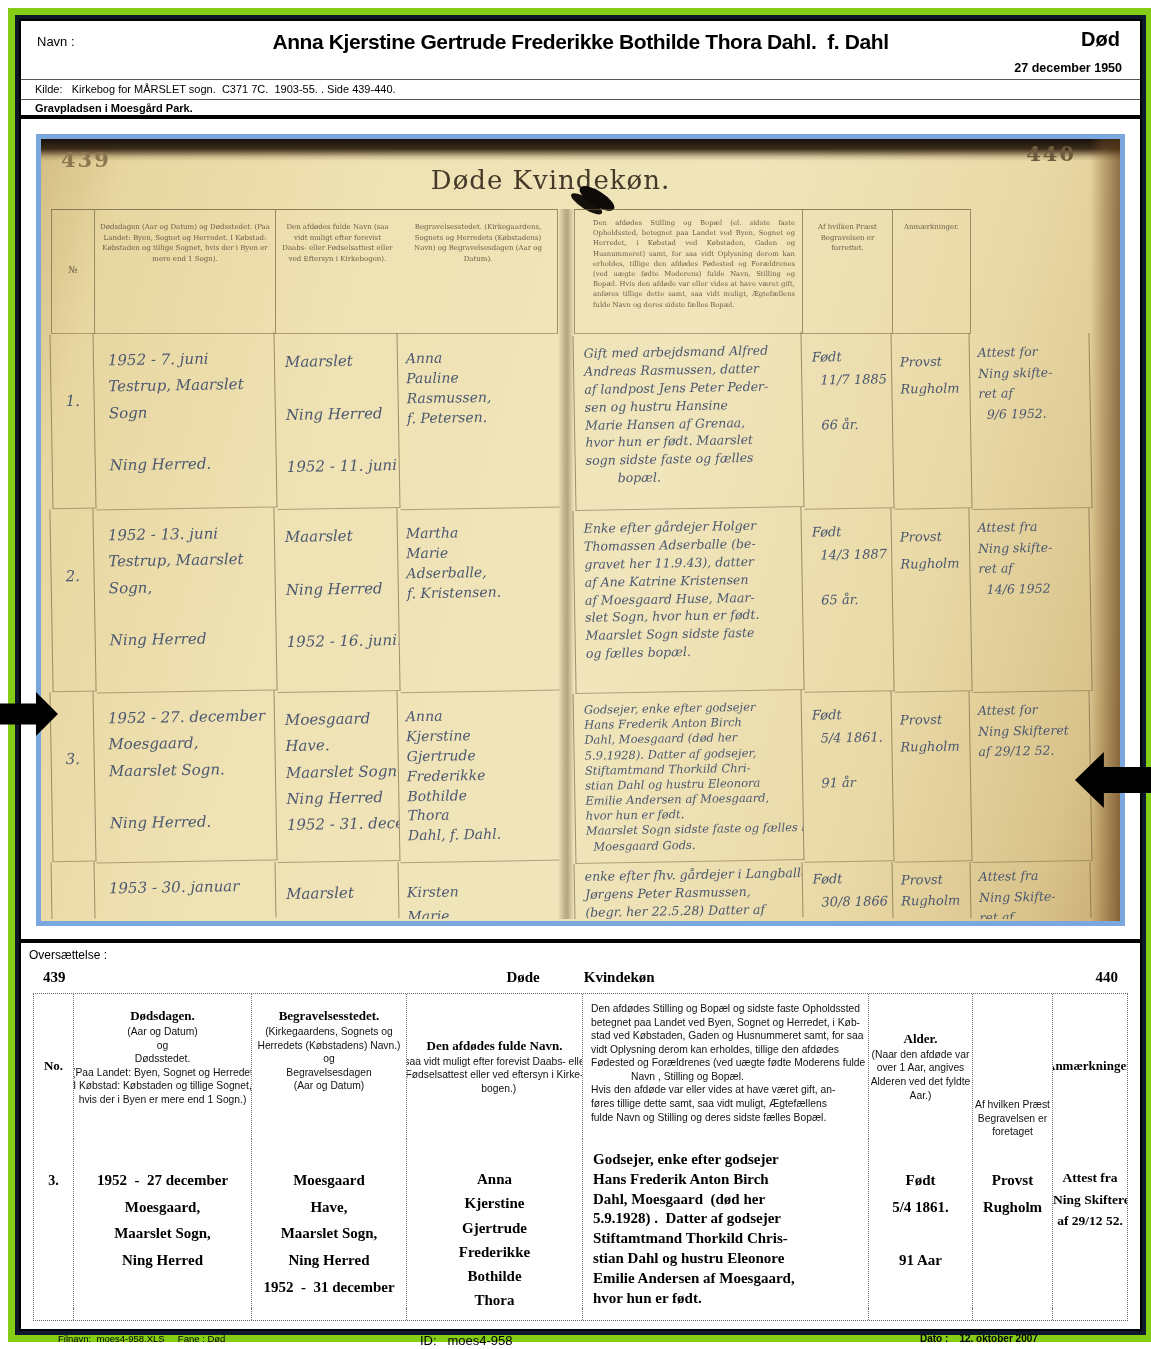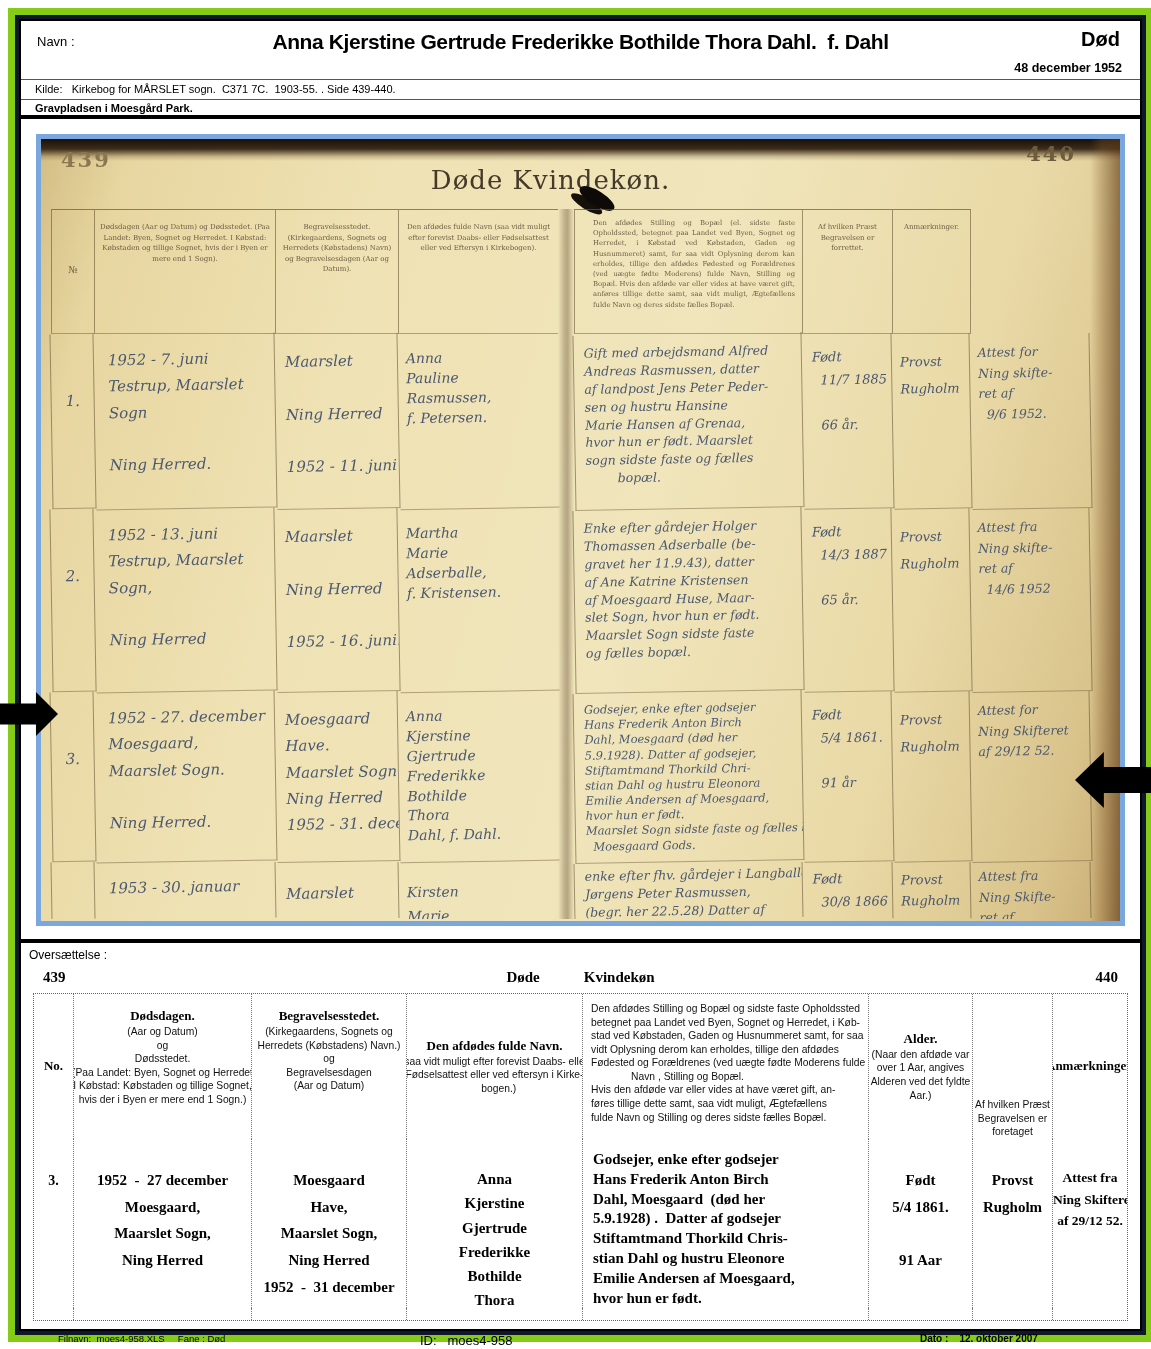--- a/index.html
+++ b/index.html
@@ -103,21 +103,21 @@
 </style>
 </head>
 <body>
 
 <div class="outer">
 
   <div class="header-box">
     <span class="navn-label">Navn :</span>
     <div class="doc-title">Anna Kjerstine Gertrude Frederikke Bothilde Thora Dahl.  f. Dahl</div>
     <div class="death-word">Død</div>
-    <div class="death-date">48 december 1952</div>
+    <div class="death-date">27 december 1950</div>
     <div class="hline1"></div>
     <div class="kilde-line">Kilde:   Kirkebog for MÅRSLET sogn.  C371 7C.  1903-55. . Side 439-440.</div>
     <div class="hline2"></div>
     <div class="gravplads">Gravpladsen i Moesgård Park.</div>
   </div>
 
   <div class="photo-box">
     <div class="photo">
       <div class="book-topedge"></div>
       <div class="book-rightedge"></div>
@@ -125,22 +125,22 @@
       <div class="pageno-right">440</div>
       <div class="book-title">Døde  Kvindekøn.</div>
       <div class="binder-clip"></div>
 
       <div class="pgrid">
 
         <div class="prow prow-h">
           <div class="pc"></div>
           <div class="pc pleft pline pbt pbb ph ph-no">№</div>
           <div class="pc pline pbt pbb ph">Dødsdagen (Aar og Datum) og Dødsstedet. (Paa Landet: Byen, Sognet og Herredet. I Købstad: Købstaden og tillige Sognet, hvis der i Byen er mere end 1 Sogn).</div>
+          <div class="pc pbt pbb ph">Den afdødes fulde Navn (saa vidt muligt efter forevist Daabs- eller Fødselsattest eller ved Eftersyn i Kirkebogen).</div>
           <div class="pc pline pbt pbb ph">Begravelsesstedet. (Kirkegaardens, Sognets og Herredets (Købstadens) Navn) og Begravelsesdagen (Aar og Datum).</div>
-          <div class="pc pbt pbb ph">Den afdødes fulde Navn (saa vidt muligt efter forevist Daabs- eller Fødselsattest eller ved Eftersyn i Kirkebogen).</div>
           <div class="pc gutter"></div>
           <div class="pc pleft pline pbt pbb ph ph-just">Den afdødes Stilling og Bopæl (el. sidste faste Opholdssted, betegnet paa Landet ved Byen, Sognet og Herredet, i Købstad ved Købstaden, Gaden og Husnummeret) samt, for saa vidt Oplysning derom kan erholdes, tillige den afdødes Fødested og Forældrenes (ved uægte fødte Moderens) fulde Navn, Stilling og Bopæl. Hvis den afdøde var eller vides at have været gift, anføres tillige dette samt, saa vidt muligt, Ægtefællens fulde Navn og deres sidste fælles Bopæl.</div>
           <div class="pc pline pbt pbb ph">Af hvilken Præst Begravelsen er forrettet.</div>
           <div class="pc pline pbt pbb ph">Anmærkninger.</div>
           <div class="pc"></div>
         </div>
 
         <div class="prow prow-1">
           <div class="pc"></div>
           <div class="pc pleft pline pbb hw hw-no">1.</div>

